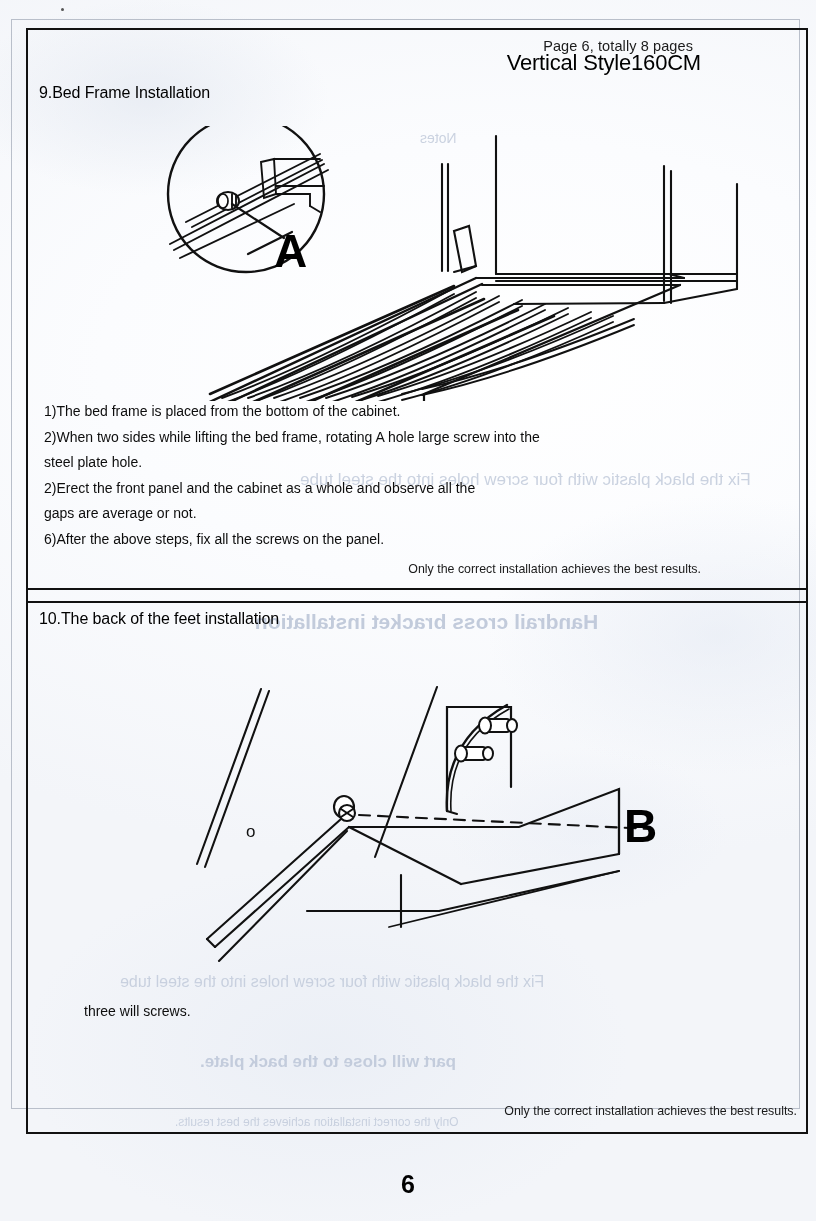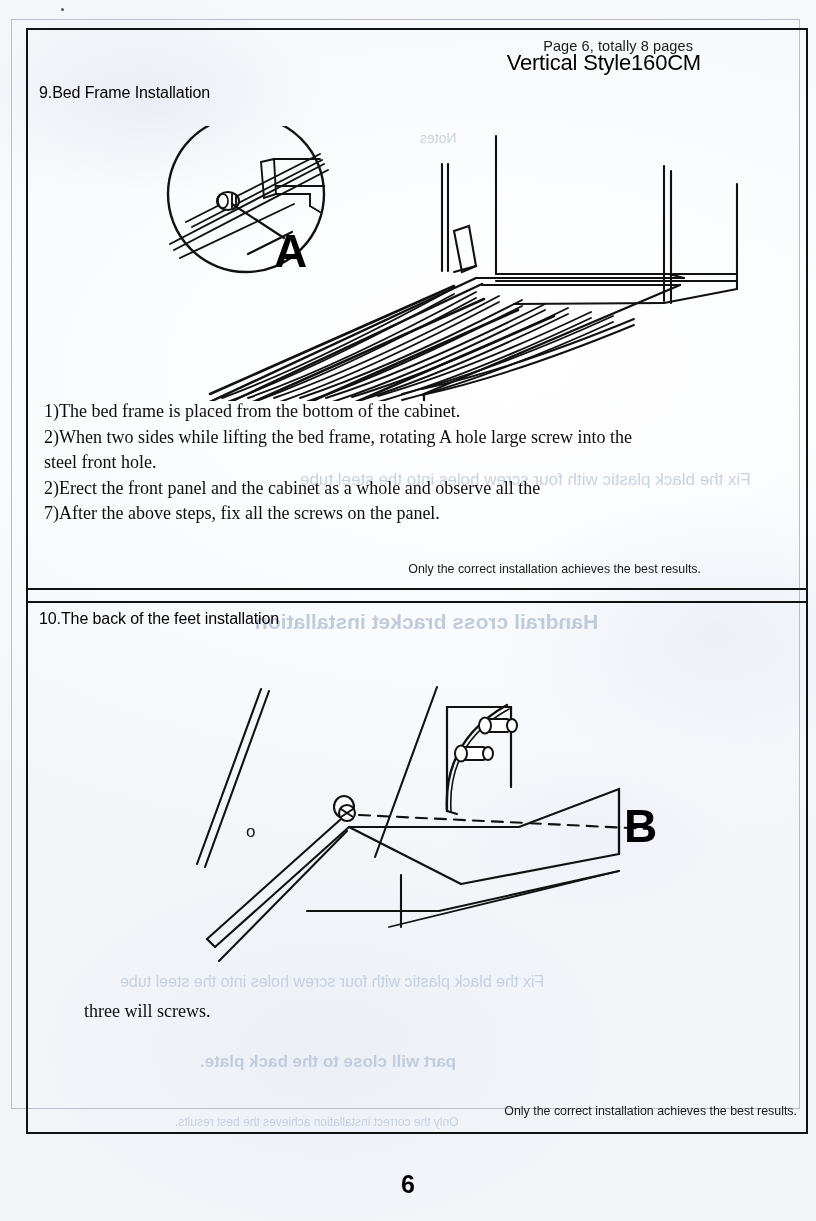--- a/index.html
+++ b/index.html
@@ -79,23 +79,22 @@
   .sec-heading{
     position:absolute;left:10px;
     font-size:16px;color:#000;letter-spacing:-.1px;
   }
   #h9{top:53px;}
   #h10{top:6px;}
 
   
   .body-text{
     position:absolute;left:15px;
-    font-size:18px;line-height:25.5px;color:#0d0d0d;
+    font-size:14px;line-height:25.5px;color:#0d0d0d;
     width:745px;
-    font-family:Liberation Serif, serif;
   }
   #steps{top:368px;}
   #b-note{top:395px;left:55px;width:700px;}
   .body-text p{margin:0;}
 
   
   .footer-note{
     position:absolute;right:8px;
     font-size:12.4px;color:#1a1a1a;
   }
@@ -229,23 +228,24 @@
             <path d="M124 128 L168 106" stroke-width="2.2"></path>
           </g>
         </g>
       </svg>
       <div style="position:absolute;left:150px;top:98px;font-size:46px;font-weight:bold;color:#000;font-family:'Liberation Sans',sans-serif;">A</div>
     </div>
 
     <div class="body-text" id="steps">
       <p>1)The bed frame is placed from the bottom of the cabinet.</p>
       <p>2)When two sides while lifting the bed frame, rotating A hole large screw into the</p>
-      <p>steel front hole.</p>
+      <p>steel plate hole.</p>
       <p>2)Erect the front panel and the cabinet as a whole and observe all the</p>
-      <p>7)After the above steps, fix all the screws on the panel.</p>
+      <p>gaps are average or not.</p>
+      <p>6)After the above steps, fix all the screws on the panel.</p>
     </div>
 
     <div class="footer-note" id="f9">Only the correct installation achieves the best results.</div>
   </div>
 
   <div id="divider">
     <div class="ln l1"></div>
     <div class="ln l2"></div>
   </div>
 

